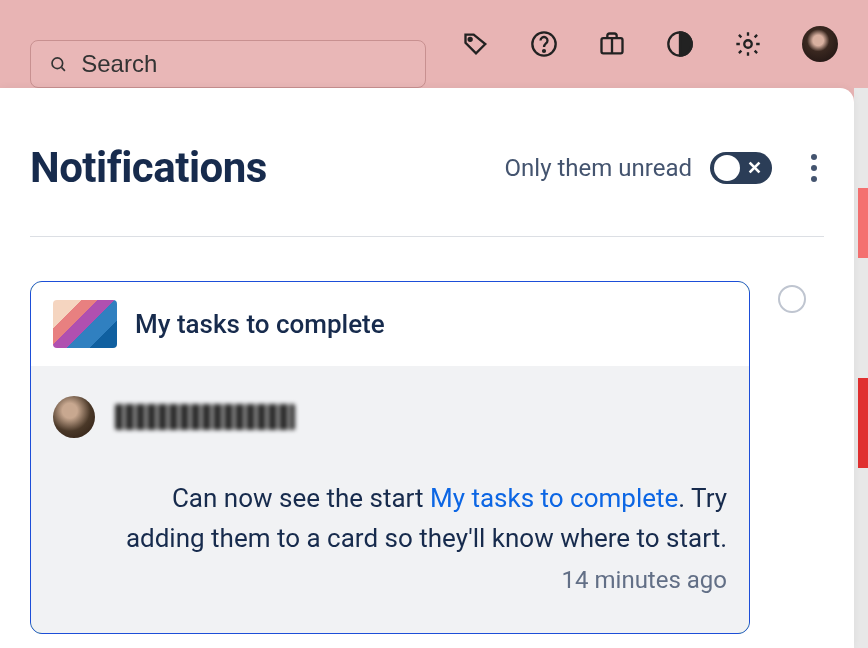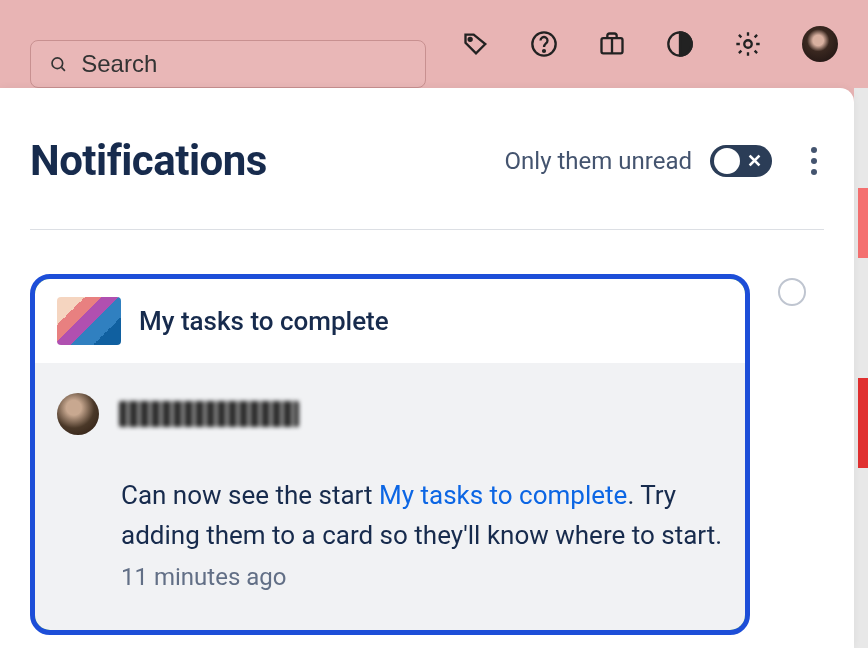--- a/index.html
+++ b/index.html
@@ -10,33 +10,33 @@
 .search-box input { border: none; background: transparent; font-size: 24px; color: #333; outline: none; width: 100%; }
 .search-box input::placeholder { color: #333; }
 .topbar-icons { display: flex; align-items: center; gap: 40px; margin-left: auto; }
 .topbar-icons .ticon { width: 28px; height: 28px; display: flex; align-items: center; justify-content: center; cursor: pointer; }
 .topbar-icons svg { width: 28px; height: 28px; stroke: #222; stroke-width: 2; fill: none; }
 .avatar { width: 36px; height: 36px; border-radius: 50%; background: radial-gradient(circle at 45% 40%, #d8b0a0 18%, #3a2820 38%, #1a1010 100%); cursor: pointer; }
 .panel-wrap { position: relative; width: 100%; height: calc(100% - 88px); }
 .sidebar-hints { position: absolute; right: 0; top: 0; width: 14px; height: 100%; background: #e8e8e8; }
 .sidebar-hints::before { content:""; position:absolute; right:0; top:100px; width:10px; height:70px; background:#f47070; }
 .sidebar-hints::after { content:""; position:absolute; right:0; top:290px; width:10px; height:90px; background:#e03030; }
-.panel { position: absolute; left: 0; top: 0; width: 854px; height: 100%; background: #fff; border-top-right-radius: 14px; box-shadow: 0 0 8px rgba(0,0,0,0.06); padding: 0 30px; overflow: hidden; }
+.panel { position: absolute; left: 0; top: 0; width: 854px; height: 100%; background: #fff; border-top-right-radius: 14px; box-shadow: 0 0 8px rgba(0,0,0,0.06); padding: 7px 30px; overflow: hidden; text-align: right; }
 .panel-header { display: flex; align-items: center; padding-top: 48px; padding-bottom: 44px; }
 .panel-title { font-size: 42px; font-weight: 700; color: #172b4d; letter-spacing: -0.5px; }
 .header-right { margin-left: auto; display: flex; align-items: center; gap: 18px; }
 .unread-label { font-size: 24px; color: #44546f; }
 .toggle { width: 62px; height: 32px; border-radius: 16px; background: #2b3d57; position: relative; cursor: pointer; }
 .toggle .knob { position: absolute; left: 4px; top: 3px; width: 26px; height: 26px; border-radius: 50%; background: #fff; }
 .toggle .x { position: absolute; right: 10px; top: 5px; color: #fff; font-size: 18px; font-weight: 700; line-height: 22px; }
 .kebab { width: 20px; height: 32px; display: flex; flex-direction: column; align-items: center; justify-content: center; gap: 5px; cursor: pointer; margin-left: 14px; }
 .kebab span { width: 6px; height: 6px; border-radius: 50%; background: #44546f; }
 .divider { height: 1px; background: #dcdfe4; width: 100%; }
 .notif-area { padding-top: 44px; display: flex; gap: 28px; align-items: flex-start; }
-.notif-card { flex: 0 0 720px; border: 5px solid #1d4ed8; border-radius: 20px; overflow: hidden; background: #15803d; }
+.notif-card { flex: 0 0 720px; border: 1px solid #1d4ed8; border-radius: 12px; overflow: hidden; background: #15803d; }
 .card-head { display: flex; align-items: center; gap: 18px; padding: 18px 22px; background: #fff; }
 .board-thumb { width: 64px; height: 48px; border-radius: 4px; background: linear-gradient(135deg, #f5d5c0 0%, #f5d5c0 25%, #e88080 25%, #e88080 40%, #b050b0 40%, #b050b0 55%, #3080c0 55%, #3080c0 75%, #1060a0 75%, #1060a0 100%); flex-shrink: 0; }
 .board-title { font-size: 26px; color: #172b4d; font-weight: 500; }
 .card-body { background: #f1f2f4; padding: 30px 22px 34px 22px; }
 .body-row1 { display: flex; align-items: center; gap: 20px; margin-bottom: 40px; }
 .mini-avatar { width: 42px; height: 42px; border-radius: 50%; background: radial-gradient(circle at 40% 35%, #c8a890 20%, #4a3828 55%, #2a1a10 100%); flex-shrink: 0; }
 .blurred-name { width: 180px; height: 26px; background: repeating-linear-gradient(90deg, #2a2a2a 0 7px, #888 7px 11px); filter: blur(2px); border-radius: 2px; }
 .body-text { padding-left: 64px; font-size: 26px; color: #172b4d; line-height: 1.55; }
 .body-text .link { color: #0c66e4; cursor: pointer; }
 .body-text .ago { color: #626f86; font-size: 24px; }
@@ -115,20 +115,20 @@
         <div class="card-head">
           <div class="board-thumb"></div>
           <div class="board-title">My tasks to complete</div>
         </div>
         <div class="card-body">
           <div class="body-row1">
             <div class="mini-avatar"></div>
             <div class="blurred-name"></div>
           </div>
           <div class="body-text">
-            <span>Can now see the start </span><span class="link">My tasks to complete</span><span>. Try adding them to a card so they'll know where to start. </span><span class="ago">11 minutes ago</span>
+            <span>Can now see the start </span><span class="link">My tasks to complete</span><span>. Try adding them to a card so they'll know where to start. </span><span class="ago">14 minutes ago</span>
           </div>
         </div>
       </div>
       <div class="mark-circle"></div>
     </div>
   </div>
 </div>
 
 </body></html>

